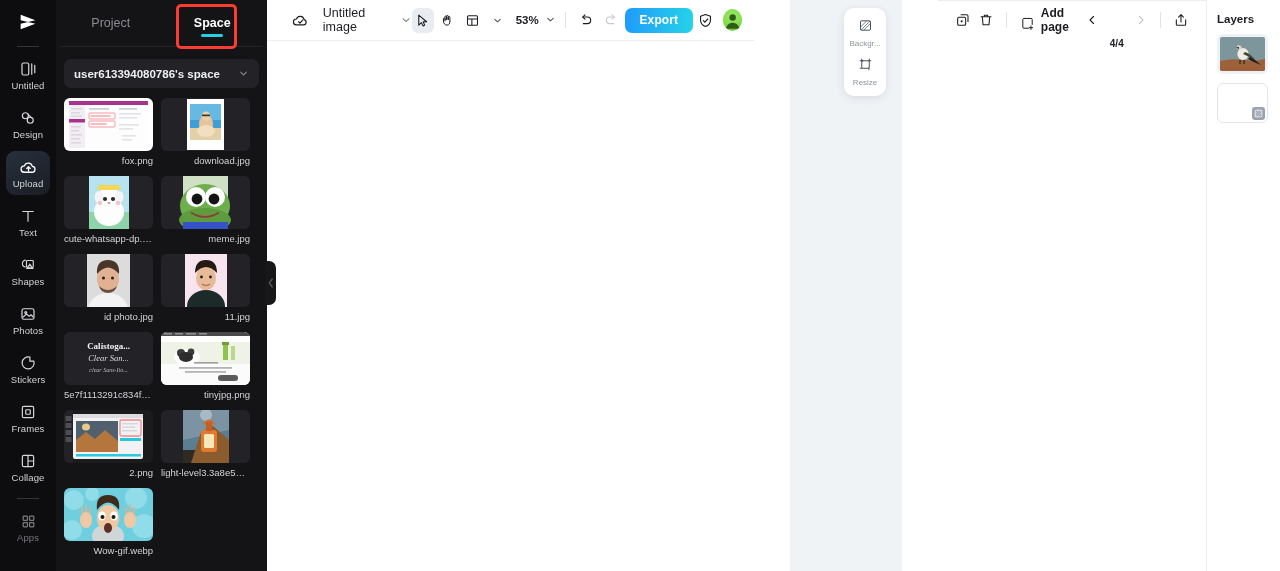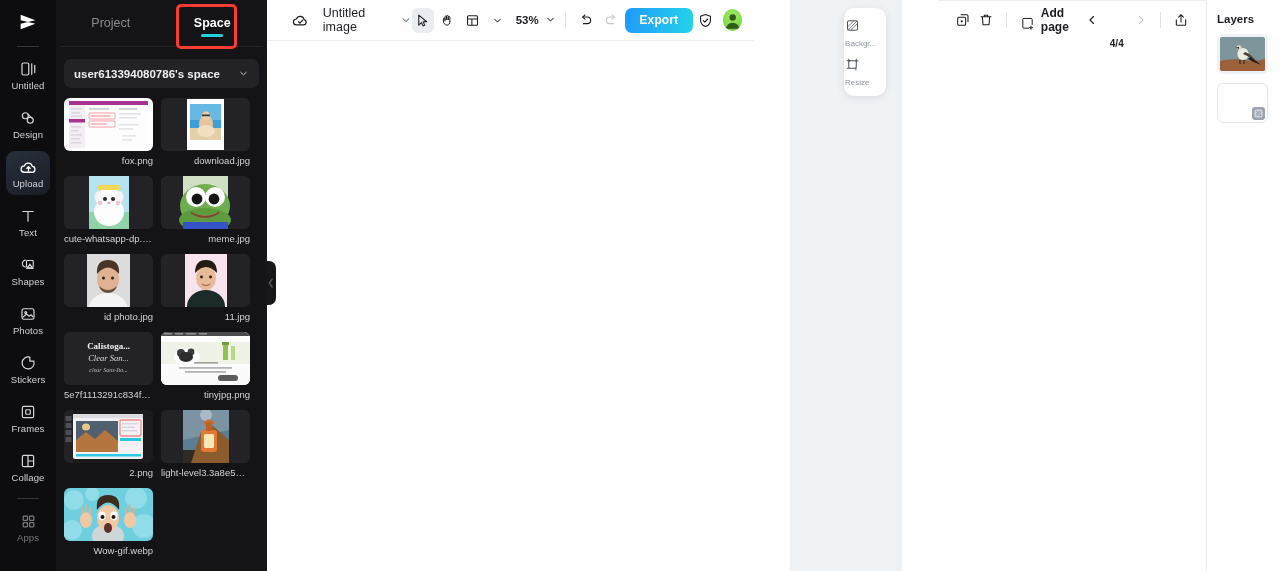--- a/index.html
+++ b/index.html
@@ -120,21 +120,21 @@
     position: absolute; left: 253px; top: 31px; width: 434px; height: 434px;
     background: #ffffff; box-shadow: 0 0 0 1px rgba(0,0,0,.02);
   }
   .photo { position: absolute; left: 253px; top: 97px; width: 434px; height: 305px; overflow: hidden; }
 
   .float-tools {
     position: absolute; right: 16px; top: 8px; width: 42px;
     background: #fff; border-radius: 10px; box-shadow: 0 2px 9px rgba(20,30,50,.11);
     padding: 7px 0 6px; display: flex; flex-direction: column; align-items: center; gap: 3px;
   }
-  .ft-item { width: 40px; display: flex; flex-direction: column; gap: 2px; cursor: pointer; padding: 3px 0; }
+  .ft-item { width: 40px; display: flex; flex-direction: column; align-items: center; gap: 2px; cursor: pointer; padding: 3px 0; }
   .ft-item .ft-lbl { font-size: 8px; color: #8d949e; max-width: 38px; overflow: hidden; white-space: nowrap; }
 
   .bottombar {
     height: 38px; flex: 0 0 38px; background: #fff; border-top: 1px solid #eceef1;
     display: flex; align-items: center; padding: 0 14px;
   }
   .bb-btn { width: 27px; height: 25px; display: flex; align-items: center; justify-content: center; cursor: pointer; }
   .addpage { display: flex; align-items: flex-end; gap: 6px; cursor: pointer; margin-left: 4px; }
   .addpage span { font-size: 12px; color: #1c1d21; font-weight: 600; }
   .pager { display: flex; align-items: center; gap: 4px; }

